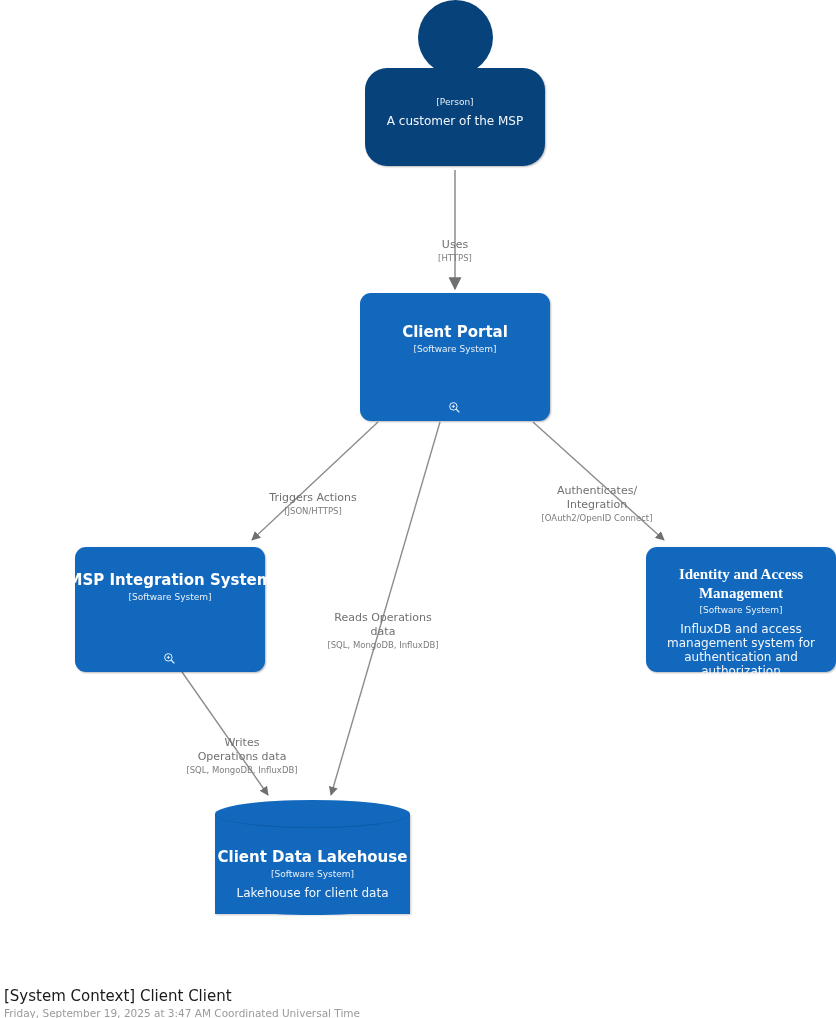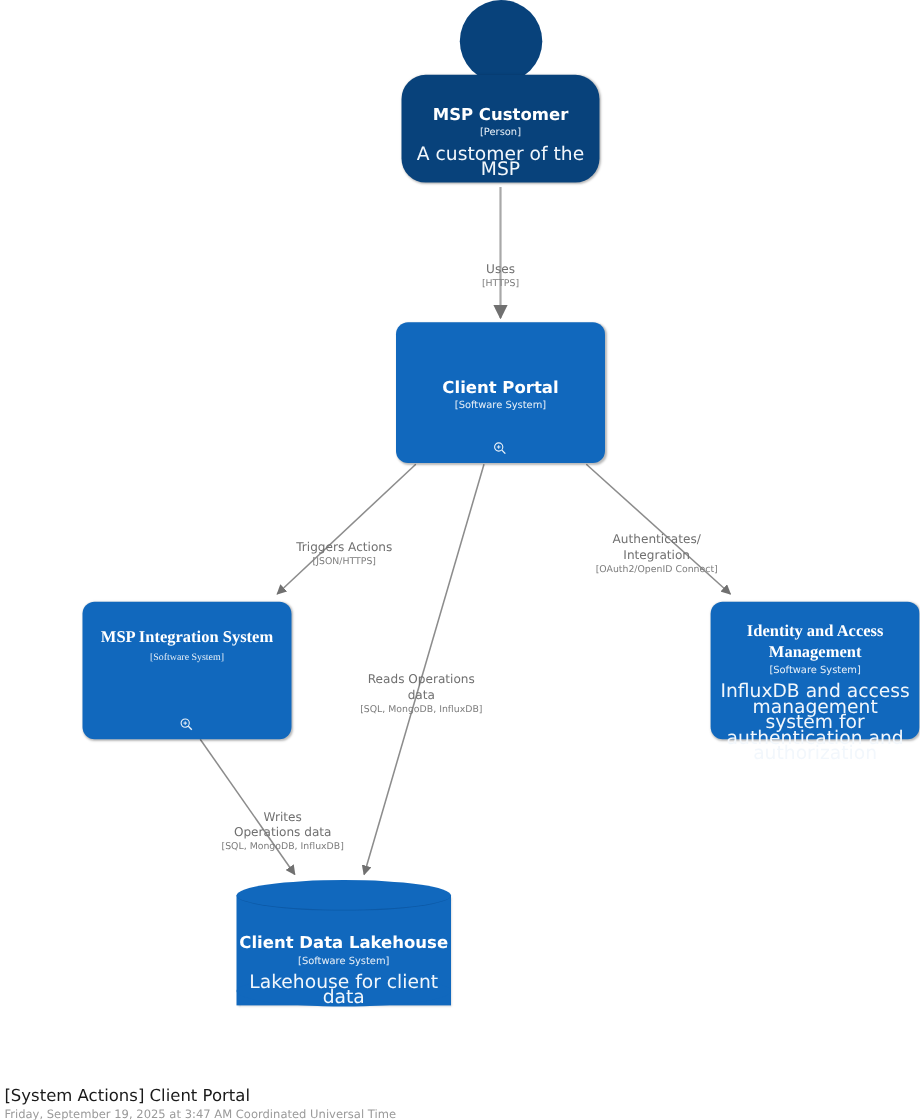--- a/index.html
+++ b/index.html
@@ -39,21 +39,21 @@
     white-space: nowrap;
   }
   .node .title.wrap { white-space: normal; font-family: Liberation Serif, serif; }
   .node .meta {
     font-size: 9px;
     line-height: 13px;
     color: #e8f0f8;
     margin-top: 1px;
   }
   .node .desc {
-    font-size: 17px;
+    font-size: 12px;
     line-height: 14px;
     margin-top: 5px;
     color: #f2f7fc;
   }
 
   
   .person-head {
     position: absolute;
     border-radius: 50%;
     background: #08427b;
@@ -165,41 +165,40 @@
 
     <line x1="533" y1="422" x2="664" y2="540" stroke="#8c8c8c" stroke-width="1.4" marker-end="url(#arrow)"></line>
 
     <line x1="182" y1="672" x2="268" y2="795" stroke="#8c8c8c" stroke-width="1.4" marker-end="url(#arrow)"></line>
   </svg>
 
   <div class="node" style="left:365px; top:0px; width:180px; height:170px;">
     <div class="person-head" style="left:53px; top:0px; width:75px; height:75px;"></div>
     <div class="person-body" style="left:0px; top:68px; width:180px; height:98px;"></div>
     <div class="person-label" style="top:95px;">
-      <div class="title">MSP Customer</div>
       <div class="meta">[Person]</div>
       <div class="desc">A customer of the MSP</div>
     </div>
   </div>
 
   <div class="node" style="left:360px; top:293px; width:190px; height:128px;">
     <div class="sysbox" style="left:0; top:0; width:190px; height:128px;"></div>
-    <div class="sysbox-label" style="top:50px;">
+    <div class="sysbox-label" style="top:30px;">
       <div class="title">Client Portal</div>
       <div class="meta">[Software System]</div>
     </div>
     <svg class="zoom-icon" style="left:88px; top:108px;" viewBox="0 0 16 16">
       <circle cx="6.6" cy="6.6" r="4.6" fill="none" stroke="#ffffff" stroke-width="1.2"></circle>
       <line x1="4.6" y1="6.6" x2="8.6" y2="6.6" stroke="#ffffff" stroke-width="1.1"></line>
       <line x1="6.6" y1="4.6" x2="6.6" y2="8.6" stroke="#ffffff" stroke-width="1.1"></line>
       <line x1="10.1" y1="10.1" x2="14" y2="14" stroke="#ffffff" stroke-width="1.5"></line>
     </svg>
   </div>
 
-  <div class="node" style="left:75px; top:547px; width:190px; height:91px;font-family:Liberation Serif, serif;">
+  <div class="node" style="left:75px; top:547px; width:190px; height:91px;">
     <div class="sysbox" style="left:0; top:0; width:190px; height:125px;"></div>
     <div class="sysbox-label" style="top:24px;">
       <div class="title">MSP Integration System</div>
       <div class="meta">[Software System]</div>
     </div>
     <svg class="zoom-icon" style="left:88px; top:105px;" viewBox="0 0 16 16">
       <circle cx="6.6" cy="6.6" r="4.6" fill="none" stroke="#ffffff" stroke-width="1.2"></circle>
       <line x1="4.6" y1="6.6" x2="8.6" y2="6.6" stroke="#ffffff" stroke-width="1.1"></line>
       <line x1="6.6" y1="4.6" x2="6.6" y2="8.6" stroke="#ffffff" stroke-width="1.1"></line>
       <line x1="10.1" y1="10.1" x2="14" y2="14" stroke="#ffffff" stroke-width="1.5"></line>
@@ -241,24 +240,24 @@
 data</span>
     <span class="tech">[SQL, MongoDB, InfluxDB]</span>
   </div>
 
   <div class="edge-label" style="left:532px; top:470px; width:130px;">
     <span>Authenticates/
 Integration</span>
     <span class="tech">[OAuth2/OpenID Connect]</span>
   </div>
 
-  <div class="edge-label" style="left:192px; top:722px; width:130px;">
+  <div class="edge-label" style="left:177px; top:722px; width:130px;">
     <span>Writes
 Operations data</span>
     <span class="tech">[SQL, MongoDB, InfluxDB]</span>
   </div>
 
   <div class="footer" style="top:986px;">
-    <div class="f-title">[System Actions] Client Portal</div>
+    <div class="f-title">[System Context] Client Client</div>
     <div class="f-sub">Friday, September 19, 2025 at 3:47 AM Coordinated Universal Time</div>
   </div>
 
 </div>
 
 </body></html>

